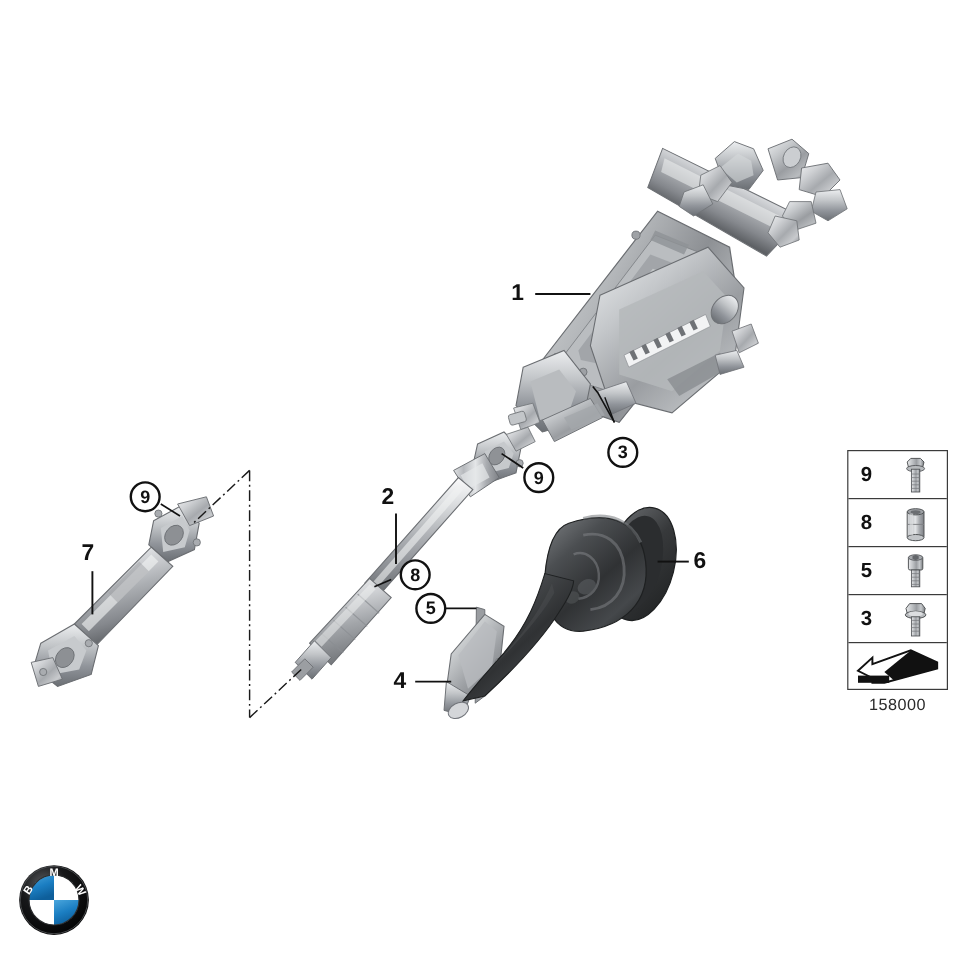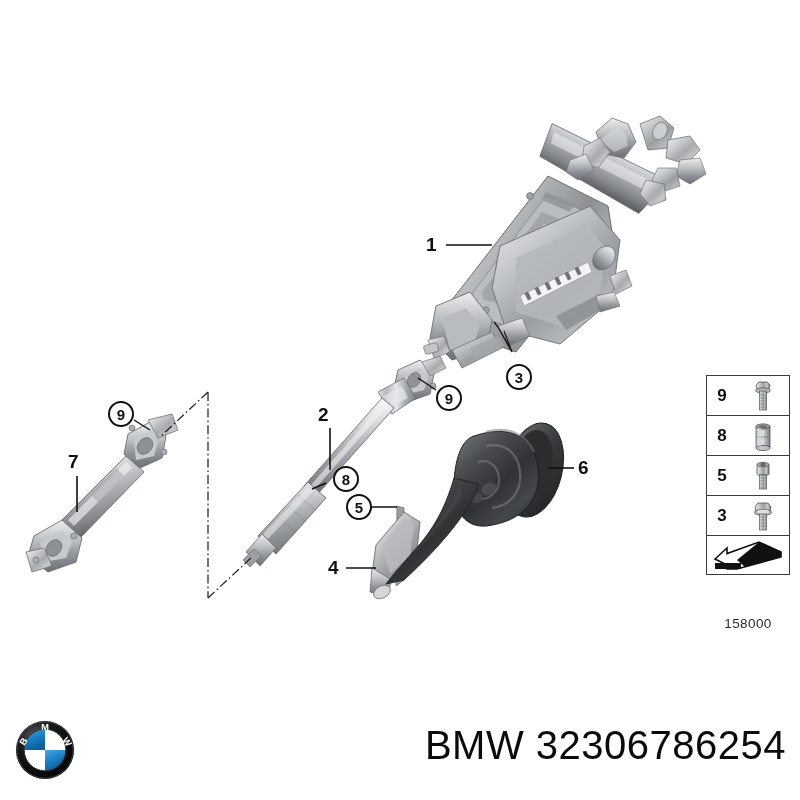--- a/index.html
+++ b/index.html
@@ -33,21 +33,21 @@
     box-sizing:border-box;display:flex;align-items:center;
   }
   .legend-row:last-child{border-bottom:none;}
   .legend-num{
     width:30px;text-align:center;font-weight:bold;font-size:17px;color:#111;
     flex:0 0 30px;
   }
   .legend-icon{flex:1;display:flex;align-items:center;justify-content:center;height:100%;}
   #legend-code{
     position:absolute;left:706px;top:580px;width:84px;text-align:center;
-    font-size:13.5px;color:#2b2b2b;letter-spacing:.4px;margin-top:36px;
+    font-size:13.5px;color:#2b2b2b;letter-spacing:.4px;
   }
 
   
   #footer{position:absolute;left:0;top:715px;width:800px;height:85px;}
   #bmw-logo{position:absolute;left:14px;top:4px;width:62px;height:62px;}
   #part-number{
     position:absolute;right:14px;top:8px;
     font-size:40px;font-weight:400;color:#0b0b0b;letter-spacing:.5px;
     white-space:nowrap;font-family:"Liberation Sans", sans-serif;
   }
@@ -440,16 +440,15 @@
       <path d="M32 10.5 A21.5 21.5 0 0 0 10.5 32 L32 32 Z" fill="url(#gLogoBlue)"></path>
       <path d="M32 53.5 A21.5 21.5 0 0 0 53.5 32 L32 32 Z" fill="url(#gLogoBlue)"></path>
       <circle cx="32" cy="32" r="21.5" fill="none" stroke="#2a2c2e" stroke-width="1"></circle>
       <text x="32" y="10.5" fill="#ffffff" font-family="'Liberation Sans', sans-serif" font-size="9" font-weight="bold" text-anchor="middle" transform="rotate(0 32 32)" style="display:none">BMW</text>
       <g fill="#ffffff" font-family="'Liberation Sans', sans-serif" font-size="9.5" font-weight="bold">
         <text x="12.5" y="25" transform="rotate(-56 12.5 25)" text-anchor="middle">B</text>
         <text x="32" y="11.5" text-anchor="middle">M</text>
         <text x="52" y="25.5" transform="rotate(56 52 25.5)" text-anchor="middle">W</text>
       </g>
     </svg>
-    <div id="part-number" class="nosel">BMW 32306786254</div>
   </div>
 
 </div>
 
 </body></html>

